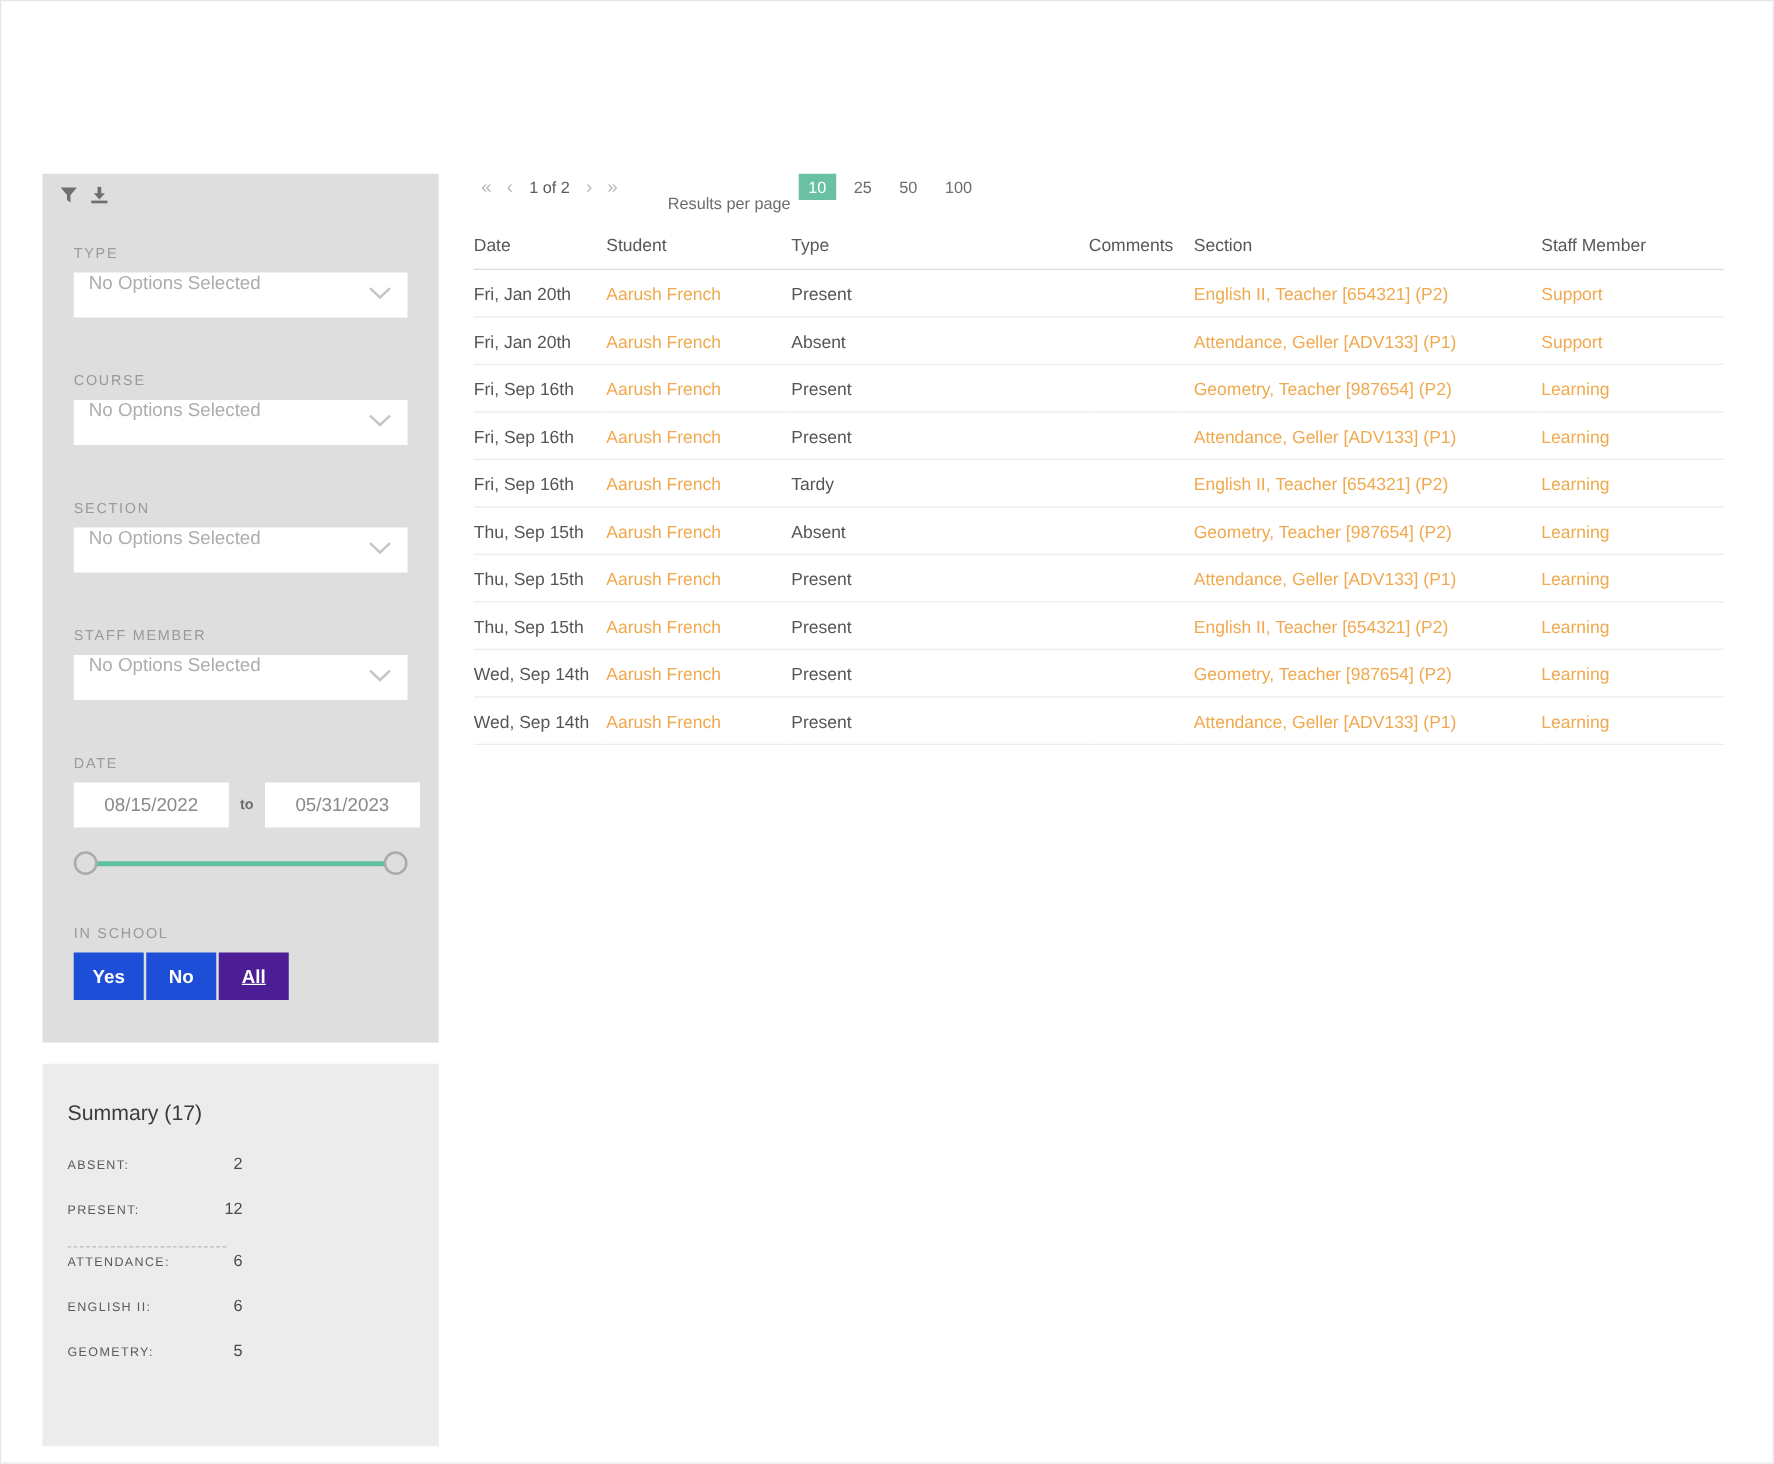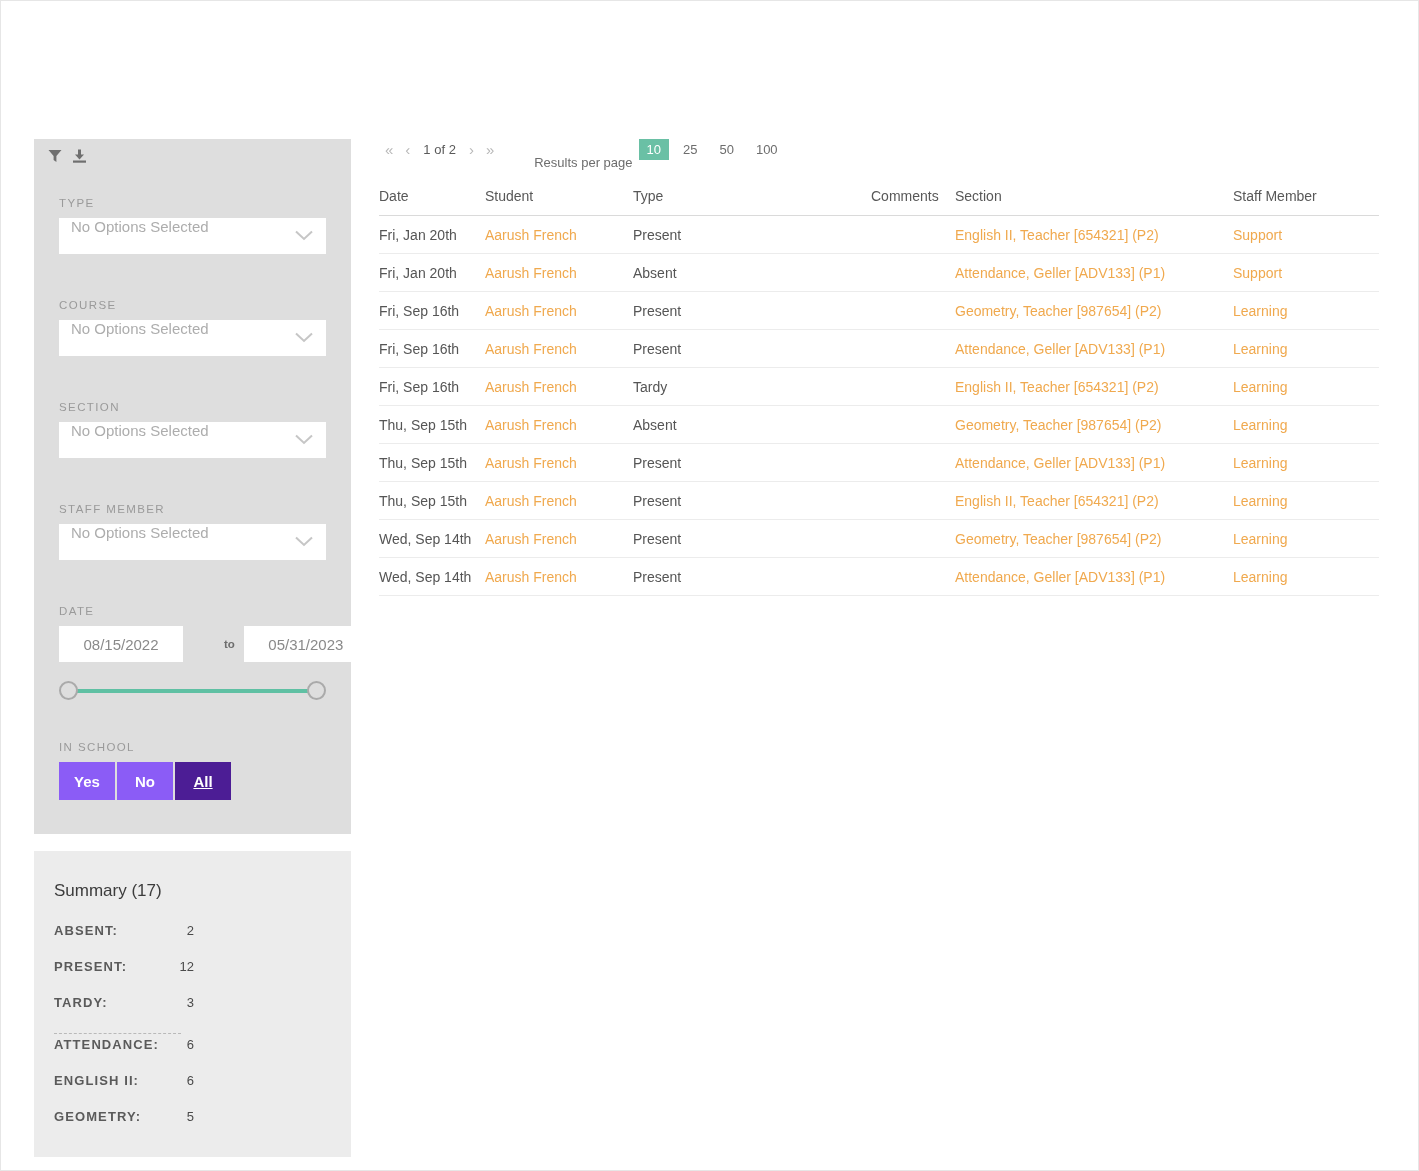--- a/index.html
+++ b/index.html
@@ -74,21 +74,21 @@
   .date-input {
     height: 36px; width: 124px;
     background: #fff; border: none;
     font-family: "Liberation Sans", sans-serif;
     font-size: 15px; color: #8a8a8a;
     text-align: center; font-weight: 300;
     padding: 0;
   }
   .date-to {
     font-size: 11.5px; color: #6d6d6d;
-    padding: 0 9px; font-weight: 600; margin-left: 32px;
+    padding: 0 9px; font-weight: 600;
   }
   .slider-wrap {
     position: relative;
     margin-top: 19px;
     height: 20px; width: 267px;
   }
   .slider-track {
     position: absolute; left: 12px; right: 12px; top: 8px;
     height: 4px; background: #5fc0a3; border-radius: 2px;
   }
@@ -99,21 +99,21 @@
     cursor: pointer;
   }
   .slider-handle.left { left: 0; }
   .slider-handle.right { right: 0; }
 
   .seg-row { display: flex; gap: 2px; }
   .seg-btn {
     width: 56px; height: 38px;
     display: flex; align-items: center; justify-content: center;
     color: #fff; font-size: 15px; font-weight: 600;
-    background: #8b5cf6; cursor: pointer;
+    background: #1d4ed8; cursor: pointer;
     border: none; font-family: "Liberation Sans", sans-serif;
   }
   .seg-btn.active { background: #4c1d95; text-decoration: underline; }
 
   
   #summary-panel {
     position: absolute;
     left: 33px; top: 850px;
     width: 317px; height: 306px;
     background: #ececec;
@@ -123,22 +123,22 @@
     font-size: 17px; color: #3c3c3c; font-weight: 400;
   }
   #summary-list {
     position: absolute; left: 20px; top: 72px; width: 270px;
   }
   .sum-row {
     display: flex; align-items: baseline;
     height: 36px;
   }
   .sum-key {
-    font-size: 13px; letter-spacing: 1.1px;
-    color: #5a5a5a; font-weight: 700;
+    font-size: 10px; letter-spacing: 1.1px;
+    color: #5a5a5a; font-weight: 400;
     width: 104px;
   }
   .sum-val {
     font-size: 13px; color: #4a4a4a; font-weight: 400;
     width: 36px; text-align: right;
   }
   .sum-div {
     border-top: 1px dashed #b9b9b9;
     width: 127px; margin: 2px 0 3px 0;
   }
@@ -294,24 +294,20 @@
     <div id="summary-title">Summary (17)</div>
     <div id="summary-list">
       <div class="sum-row">
         <span class="sum-key">ABSENT:</span>
         <span class="sum-val">2</span>
       </div>
       <div class="sum-row">
         <span class="sum-key">PRESENT:</span>
         <span class="sum-val">12</span>
       </div>
-      <div class="sum-row">
-        <span class="sum-key">TARDY:</span>
-        <span class="sum-val">3</span>
-      </div>
       <div class="sum-div"></div>
       <div class="sum-row">
         <span class="sum-key">ATTENDANCE:</span>
         <span class="sum-val">6</span>
       </div>
       <div class="sum-row">
         <span class="sum-key">ENGLISH II:</span>
         <span class="sum-val">6</span>
       </div>
       <div class="sum-row">

